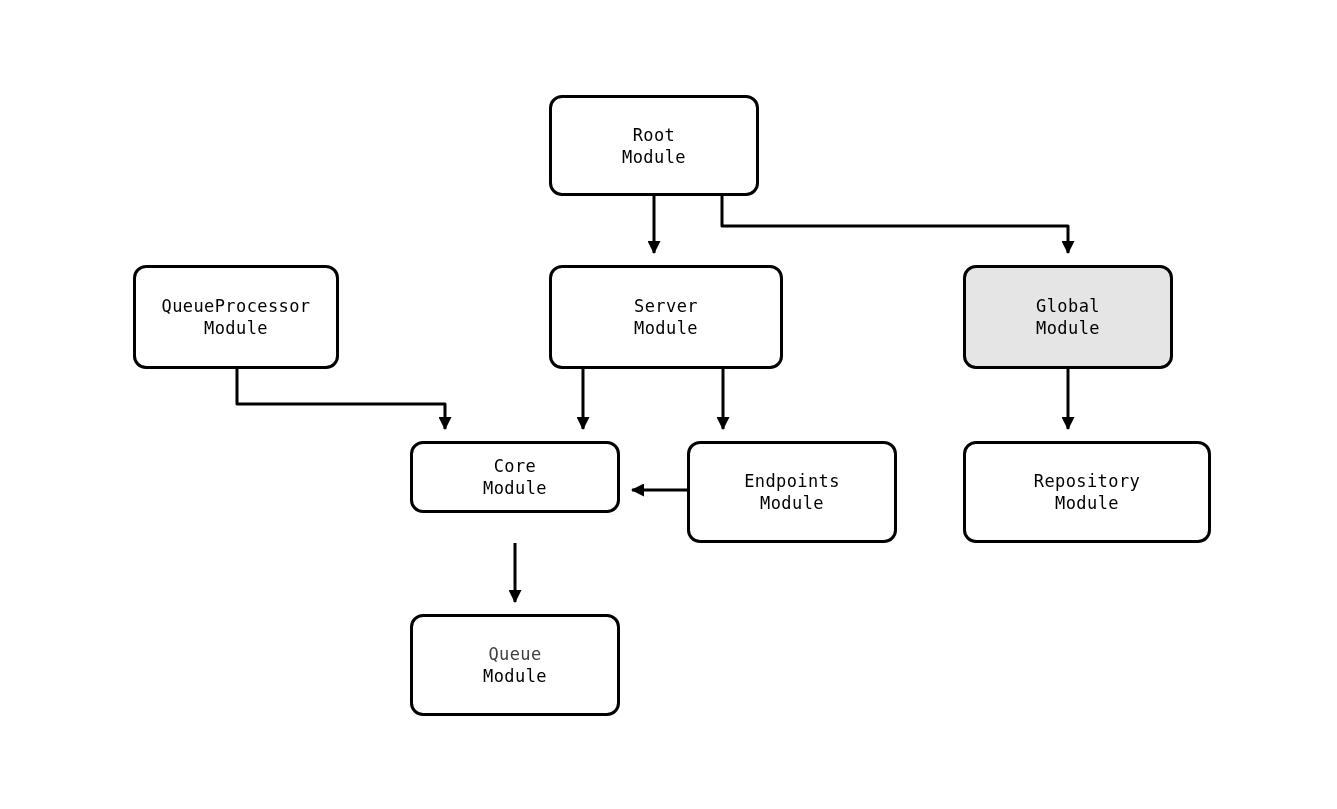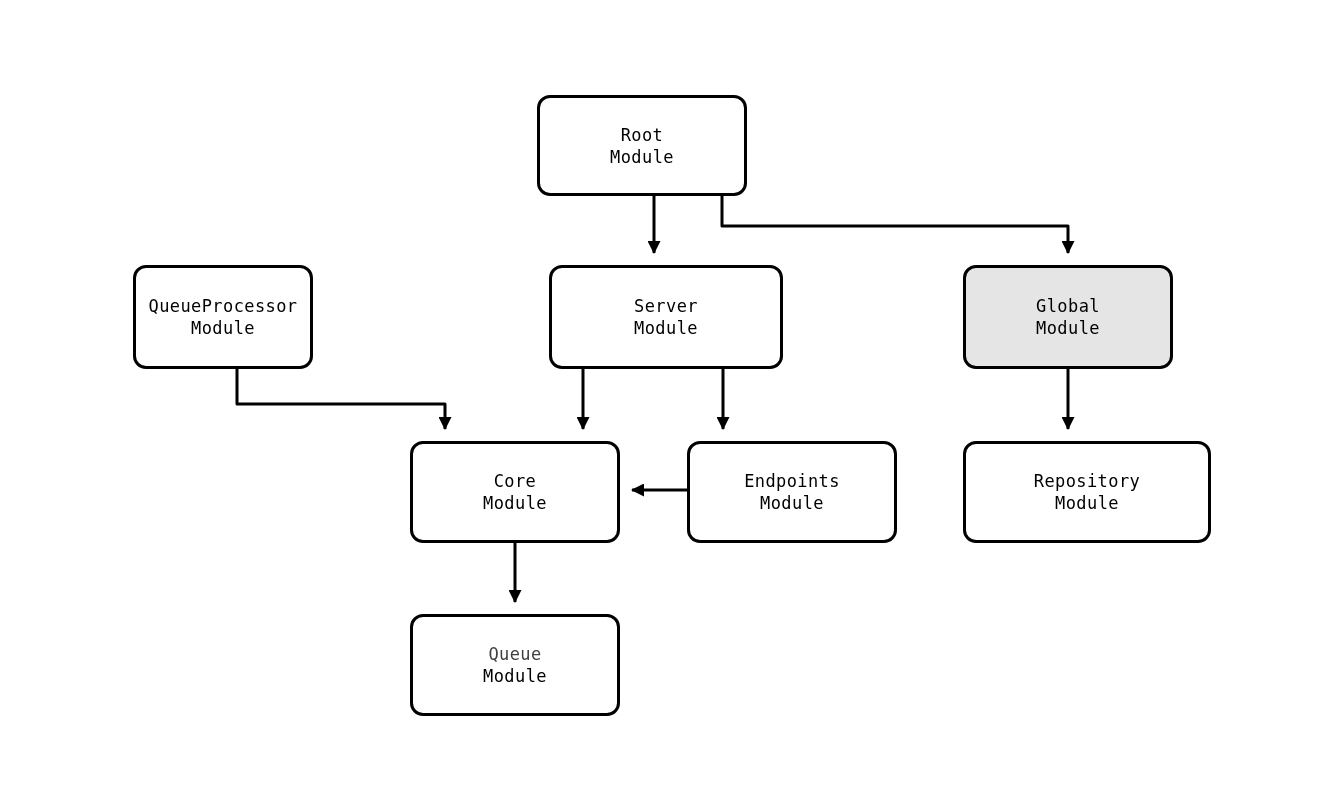--- a/index.html
+++ b/index.html
@@ -67,37 +67,37 @@
         <path d="M 237 369 L 237 404 L 445 404 L 445 429" fill="none" stroke="#000000" stroke-width="3" stroke-linejoin="round" stroke-linecap="butt" marker-end="url(#arrowhead)"></path>
         <path d="M 583 369 L 583 429" fill="none" stroke="#000000" stroke-width="3" stroke-linejoin="round" stroke-linecap="butt" marker-end="url(#arrowhead)"></path>
         <path d="M 723 369 L 723 429" fill="none" stroke="#000000" stroke-width="3" stroke-linejoin="round" stroke-linecap="butt" marker-end="url(#arrowhead)"></path>
         <path d="M 687 490 L 632 490" fill="none" stroke="#000000" stroke-width="3" stroke-linejoin="round" stroke-linecap="butt" marker-end="url(#arrowhead)"></path>
         <path d="M 1068 369 L 1068 429" fill="none" stroke="#000000" stroke-width="3" stroke-linejoin="round" stroke-linecap="butt" marker-end="url(#arrowhead)"></path>
         <path d="M 515 543 L 515 602" fill="none" stroke="#000000" stroke-width="3" stroke-linejoin="round" stroke-linecap="butt" marker-end="url(#arrowhead)"></path>
       </g>
   </svg>
 
   <div id="nodes-group">
-      <div class="node" style="left: 537px; top: 95px; width: 210px; height: 101px; border-color: rgb(0, 0, 0); border-width: 3px; background: rgb(255, 255, 255);">
+      <div class="node" style="left: 549px; top: 95px; width: 210px; height: 101px; border-color: rgb(0, 0, 0); border-width: 3px; background: rgb(255, 255, 255);">
         <div class="node-line" style="color: rgb(0, 0, 0);">Root</div>
         <div class="node-line" style="color: rgb(0, 0, 0);">Module</div>
       </div>
-      <div class="node" style="left: 133px; top: 265px; width: 180px; height: 104px; border-color: rgb(0, 0, 0); border-width: 3px; background: rgb(255, 255, 255);">
+      <div class="node" style="left: 133px; top: 265px; width: 206px; height: 104px; border-color: rgb(0, 0, 0); border-width: 3px; background: rgb(255, 255, 255);">
         <div class="node-line" style="color: rgb(0, 0, 0);">QueueProcessor</div>
         <div class="node-line" style="color: rgb(0, 0, 0);">Module</div>
       </div>
       <div class="node" style="left: 549px; top: 265px; width: 234px; height: 104px; border-color: rgb(0, 0, 0); border-width: 3px; background: rgb(255, 255, 255);">
         <div class="node-line" style="color: rgb(0, 0, 0);">Server</div>
         <div class="node-line" style="color: rgb(0, 0, 0);">Module</div>
       </div>
       <div class="node" style="left: 963px; top: 265px; width: 210px; height: 104px; border-color: rgb(0, 0, 0); border-width: 3px; background: #e5e5e5;">
         <div class="node-line" style="color: rgb(0, 0, 0);">Global</div>
         <div class="node-line" style="color: rgb(0, 0, 0);">Module</div>
       </div>
-      <div class="node" style="left: 410px; top: 441px; width: 210px; height: 102px; border-color: rgb(0, 0, 0); border-width: 3px; background: rgb(255, 255, 255);">
+      <div class="node" style="left: 410px; top: 441px; width: 210px; height: 72px; border-color: rgb(0, 0, 0); border-width: 3px; background: rgb(255, 255, 255);">
         <div class="node-line" style="color: rgb(0, 0, 0);">Core</div>
         <div class="node-line" style="color: rgb(0, 0, 0);">Module</div>
       </div>
       <div class="node" style="left: 687px; top: 441px; width: 210px; height: 102px; border-color: rgb(0, 0, 0); border-width: 3px; background: rgb(255, 255, 255);">
         <div class="node-line" style="color: rgb(0, 0, 0);">Endpoints</div>
         <div class="node-line" style="color: rgb(0, 0, 0);">Module</div>
       </div>
       <div class="node" style="left: 963px; top: 441px; width: 248px; height: 102px; border-color: rgb(0, 0, 0); border-width: 3px; background: rgb(255, 255, 255);">
         <div class="node-line" style="color: rgb(0, 0, 0);">Repository</div>
         <div class="node-line" style="color: rgb(0, 0, 0);">Module</div>

